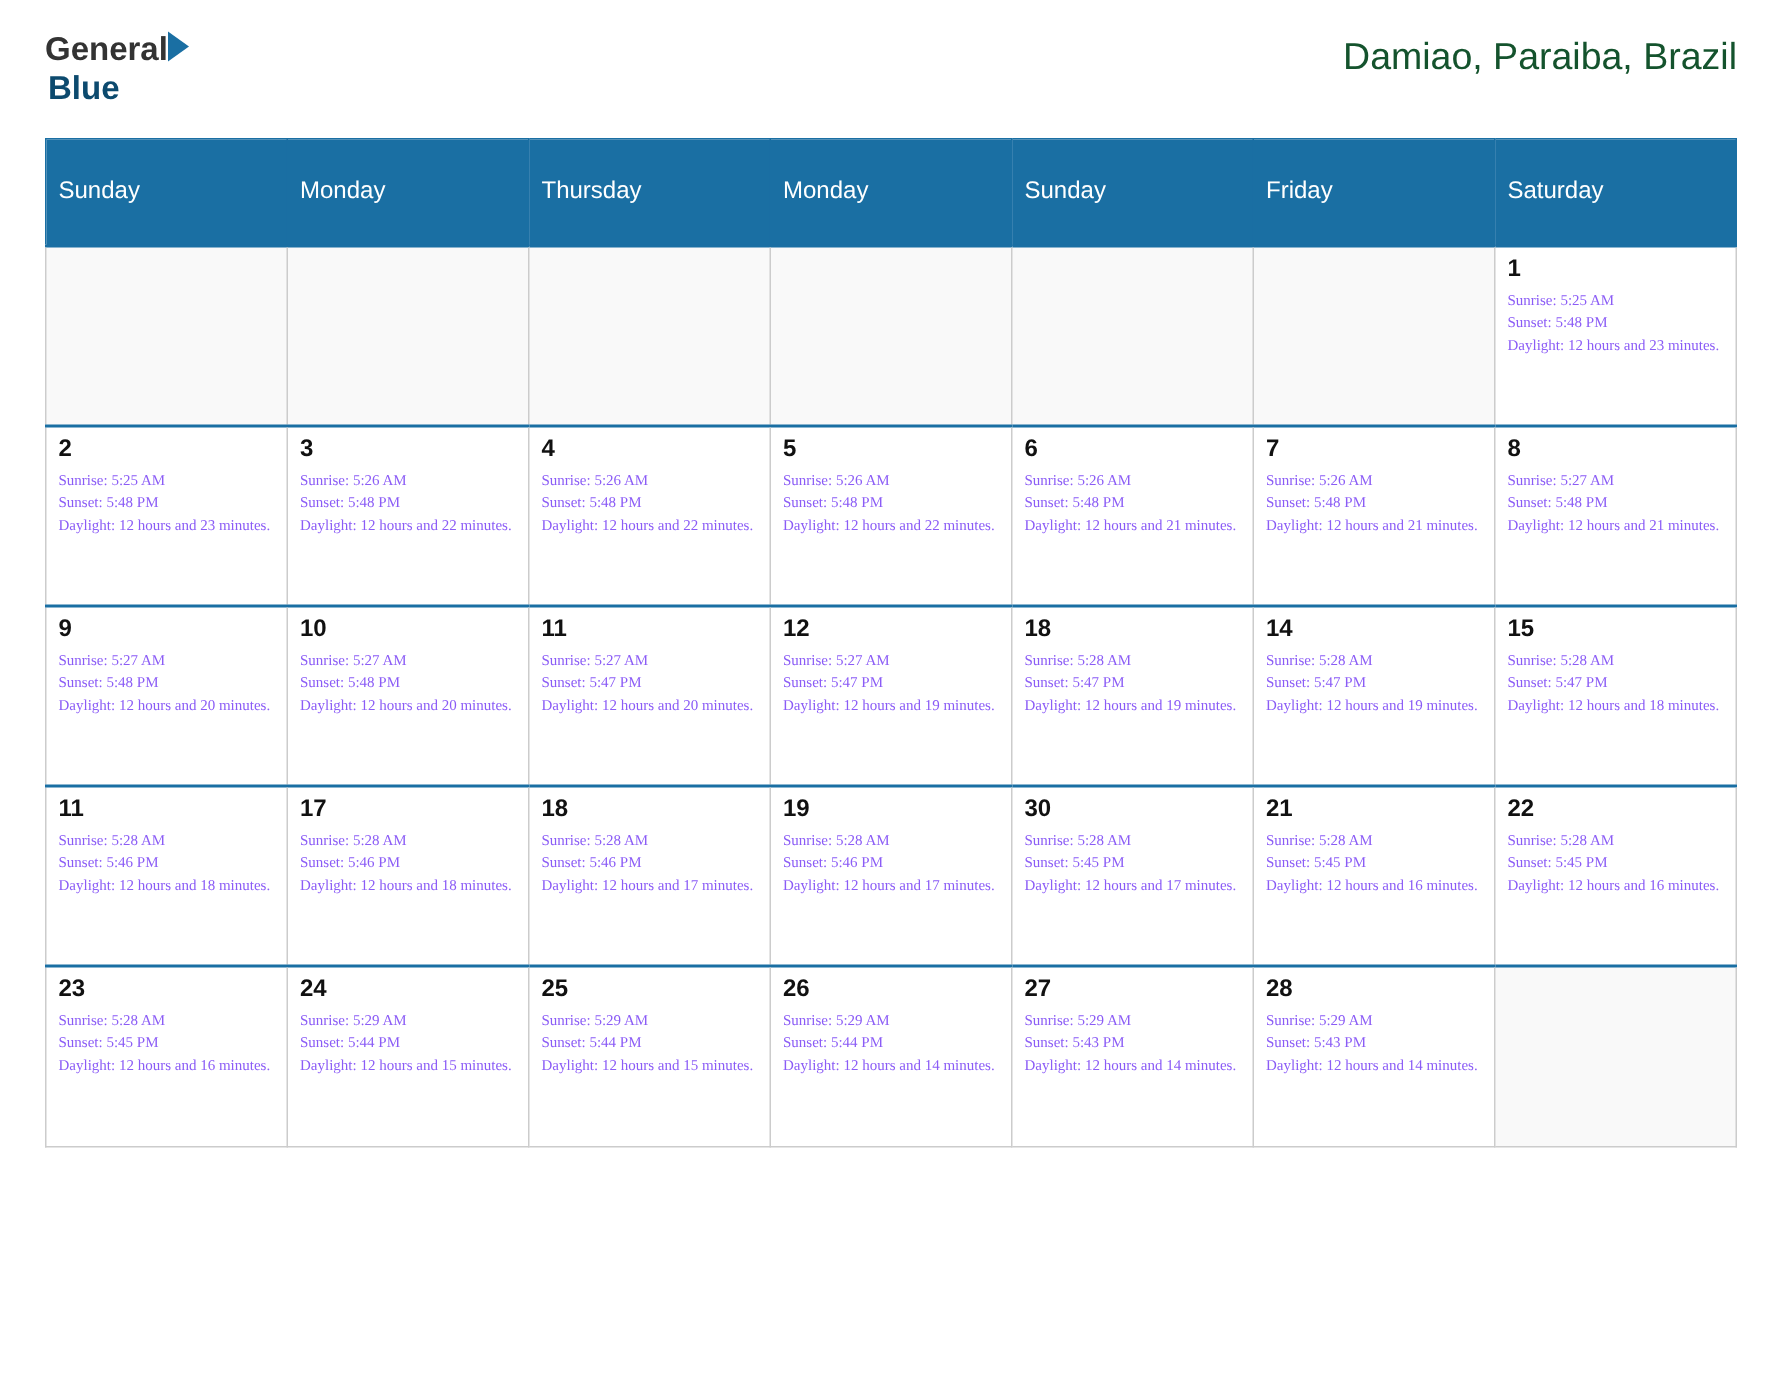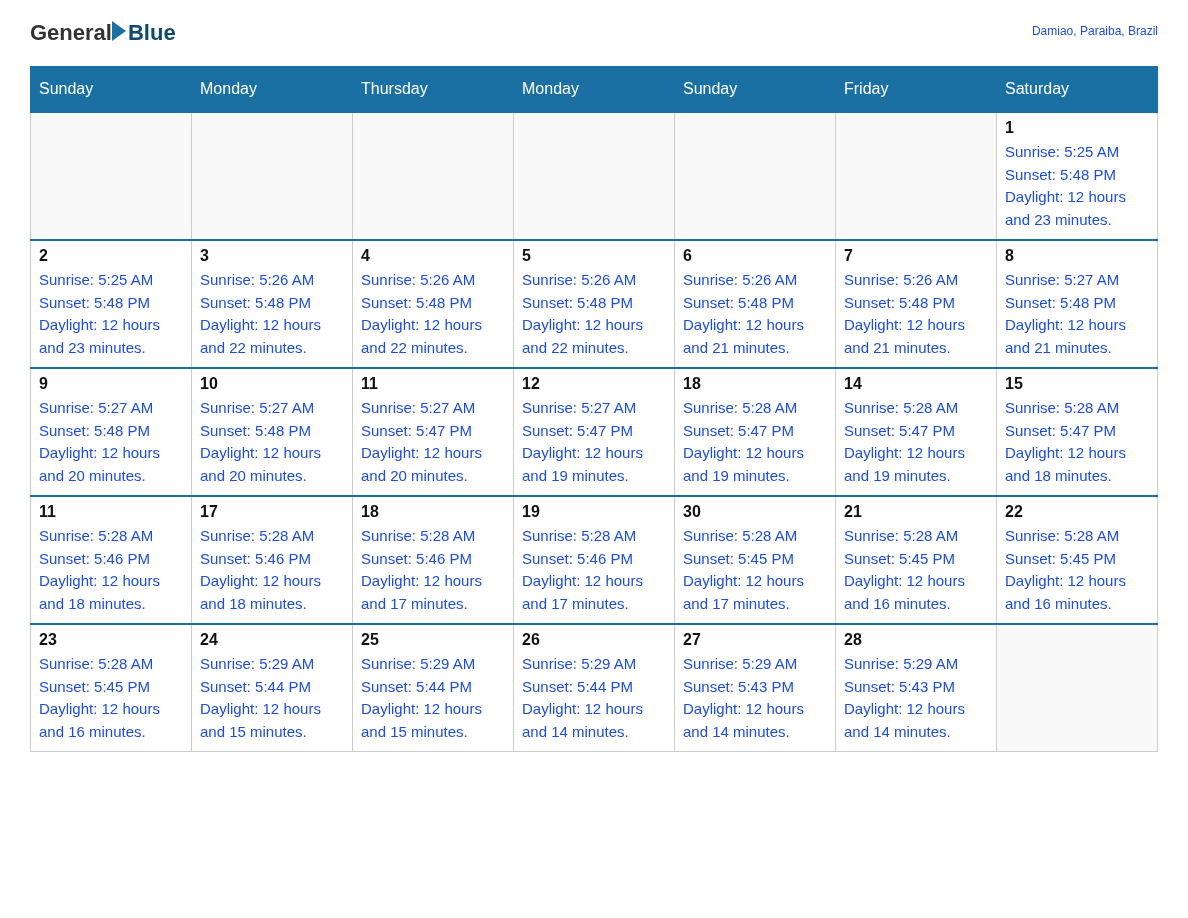--- a/index.html
+++ b/index.html
@@ -31,67 +31,69 @@
     }
     .title-area {
       text-align: right;
     }
     .month-title {
       font-size: 48px;
       font-weight: normal;
       color: #111;
     }
     .location-title {
-      font-size: 12px;
-      color: #1d4ed8;
+      font-size: 25px;
+      color: #14532d;
       margin-top: 4px;
     }
     .calendar {
       width: 100%;
       border-collapse: collapse;
       border: 1px solid #ccc;
     }
     .calendar th {
       background-color: #1a6fa3;
       color: #fff;
       font-size: 16px;
       font-weight: normal;
-      padding: 13px 8px;
+      padding: 26px 8px;
       text-align: left;
       border: 1px solid #1a6fa3;
     }
     .calendar td {
       vertical-align: top;
       padding: 6px 8px 8px;
       border: 1px solid #ccc;
       font-size: 13px;
       color: #333;
       width: 14.28%;
       min-height: 110px;
       height: 120px;
     }
     .day-number {
       font-size: 16px;
       font-weight: bold;
       color: #111;
       margin-bottom: 4px;
     }
     .day-info {
-      font-size: 15px;
+      font-size: 10px;
       line-height: 1.5;
-      color: #1d4ed8;
+      color: #8b5cf6;
+      font-family: Liberation Serif, serif;
     }
     .empty-cell {
       background: #f9f9f9;
     }
     .week-row td {
       border-top: 2px solid #1a6fa3;
     }
     .logo-wrapper {
       display: flex;
+      flex-direction: column;
     }
     .logo-row1 {
       display: flex;
       align-items: center;
     }
     .logo-blue-label {
       color: #0c4a6e;
       font-size: 22px;
       font-weight: bold;
       margin-left: 2px;

